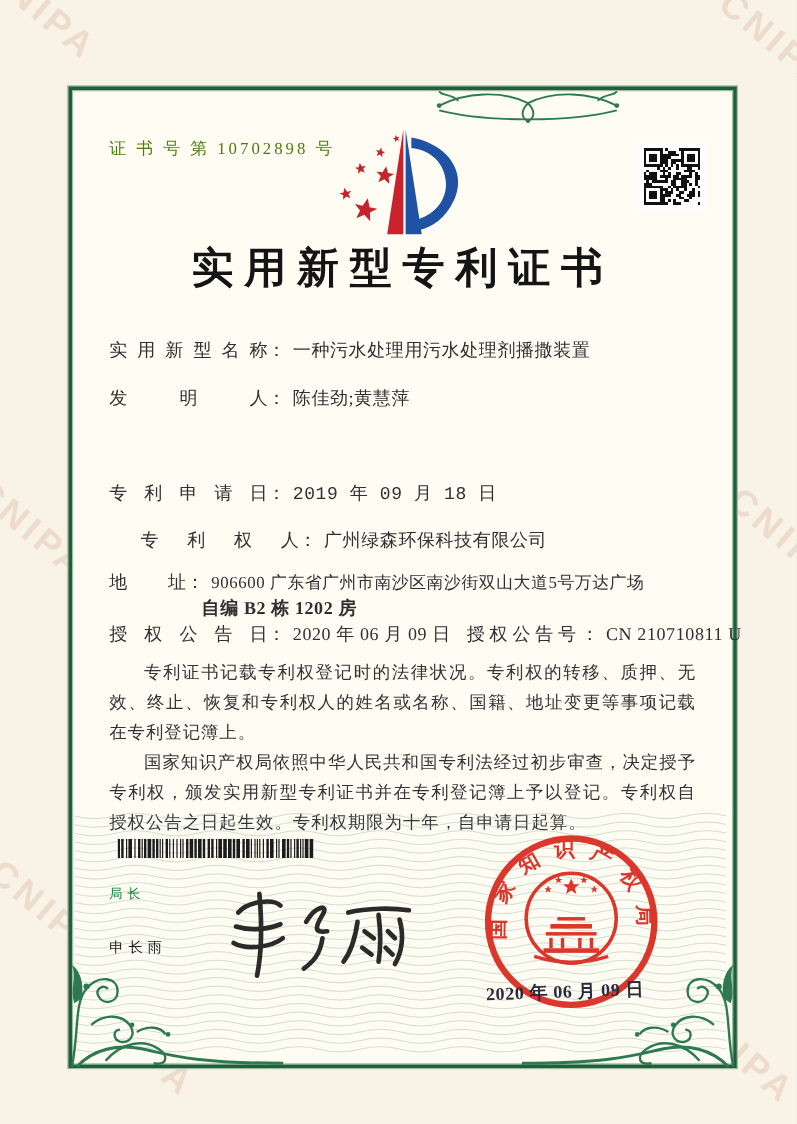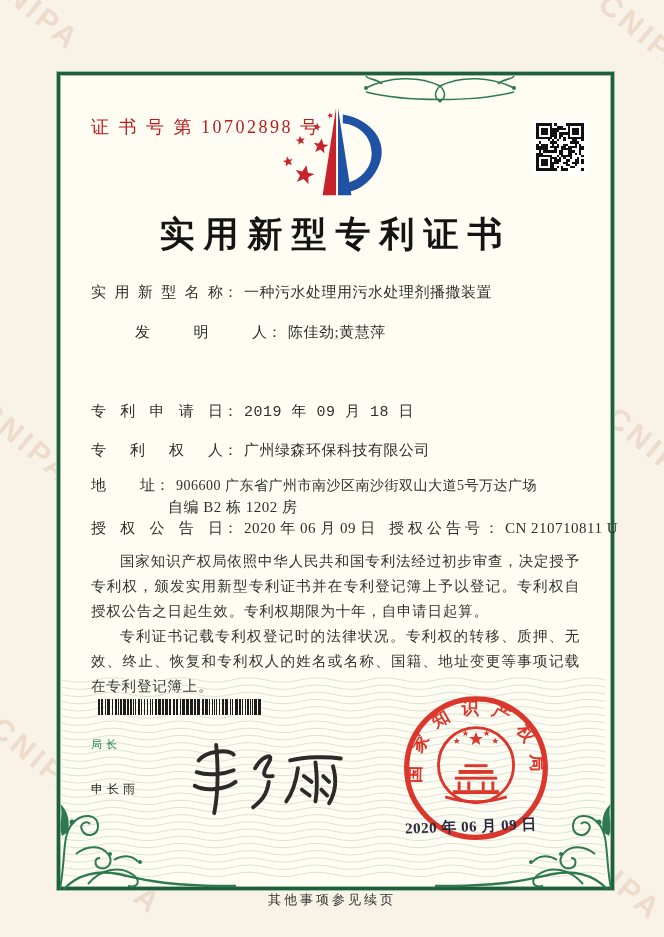--- a/index.html
+++ b/index.html
@@ -20,26 +20,26 @@
   .frame{
     position:absolute; left:57px; top:72px; width:551px; height:812px;
     background:#fffdf3;
     border:3px solid #215e3c;
     box-shadow:0 0 0 1px #9bbfa6, inset 0 0 0 1px #9bbfa6;
     z-index:2;
   }
   .frame-inner{position:absolute; inset:0; overflow:visible;}
   .cert-no{
     position:absolute; left:31px; top:40px;
-    font-size:18px; letter-spacing:2.5px; color:#b91c1c;
+    font-size:14px; letter-spacing:2.5px; color:#4d7c0f;
   }
   .logo{position:absolute; left:215px; top:30px; width:126px; height:96px;}
   .qr{position:absolute; left:472px; top:44px; width:56px; height:56px;}
   .title{
-    position:absolute; left:0; top:136px; width:100%;
+    position:absolute; left:0; top:125px; width:100%;
     text-align:center; font-size:35px; font-weight:bold;
     letter-spacing:9px; color:#141414;
   }
   
   .row{position:absolute; left:31px; font-size:15px; color:#2f2f2f; white-space:nowrap;}
   .flabel{display:inline-block; width:132px; text-align:justify; text-align-last:justify; vertical-align:top;}
   .flabel-narrow{display:inline-block; width:64px; text-align:justify; text-align-last:justify; vertical-align:top;}
   .fcolon{display:inline-block; margin-right:6px;}
   .fvalue{letter-spacing:0.5px;}
   .addr2{position:absolute; left:108px; font-size:15px; color:#2f2f2f; letter-spacing:0.5px;}
@@ -379,43 +379,43 @@
           <rect x="28" y="44" width="2" height="2" fill="#111"></rect>
           <rect x="30" y="44" width="2" height="2" fill="#111"></rect>
           <rect x="44" y="44" width="2" height="2" fill="#111"></rect>
         </svg>
 
       <div class="title">实用新型专利证书</div>
 
       <div class="row" style="top:208px;font-family:Liberation Mono, monospace;">
         <span class="flabel">实用新型名称</span><span class="fcolon">：</span><span class="fvalue">一种污水处理用污水处理剂播撒装置</span>
       </div>
-      <div class="row" style="top:248px;margin-left:44px;">
+      <div class="row" style="top:248px;">
         <span class="flabel">发明人</span><span class="fcolon">：</span><span class="fvalue">陈佳劲;黄慧萍</span>
       </div>
       <div class="row" style="top:327px;font-family:Liberation Mono, monospace;">
         <span class="flabel">专利申请日</span><span class="fcolon">：</span><span class="fvalue">2019 年 09 月 18 日</span>
       </div>
-      <div class="row" style="top:366px;">
+      <div class="row" style="top:366px;margin-left:26px;">
         <span class="flabel">专利权人</span><span class="fcolon">：</span><span class="fvalue">广州绿森环保科技有限公司</span>
       </div>
       <div class="row" style="top:401px;">
         <span class="flabel-narrow">地址</span><span class="fcolon">：</span><span class="fvalue" style="font-size:14px;">906600 广东省广州市南沙区南沙街双山大道5号万达广场</span>
       </div>
-      <div class="addr2" style="top:423px;">自编 B2 栋 1202 房</div>
+      <div class="addr2" style="top:423px;font-weight:bold;">自编 B2 栋 1202 房</div>
       <div class="row" style="top:444px;">
         <span class="flabel">授权公告日</span><span class="fcolon">：</span><span class="fvalue">2020 年 06 月 09 日</span>
         <span class="grant-right">
           <span class="flabel-g">授权公告号</span><span class="fcolon">：</span><span class="fvalue">CN 210710811 U</span>
         </span>
       </div>
 
       <div class="paras">
+        <p>专利证书记载专利权登记时的法律状况。专利权的转移、质押、无效、终止、恢复和专利权人的姓名或名称、国籍、地址变更等事项记载在专利登记簿上。</p>
         <p>国家知识产权局依照中华人民共和国专利法经过初步审查，决定授予专利权，颁发实用新型专利证书并在专利登记簿上予以登记。专利权自授权公告之日起生效。专利权期限为十年，自申请日起算。</p>
-        <p>专利证书记载专利权登记时的法律状况。专利权的转移、质押、无效、终止、恢复和专利权人的姓名或名称、国籍、地址变更等事项记载在专利登记簿上。</p>
       </div>
 
       <div class="waves-wrap">
         <svg id="waves" width="543" height="207" viewBox="0 0 543 207" preserveAspectRatio="none">
             <path d="M0 5.0 q 17 4.4 34 0 t 34 0 t 34 0 t 34 0 t 34 0 t 34 0 t 34 0 t 34 0 t 34 0 t 34 0 t 34 0 t 34 0 t 34 0 t 34 0 t 34 0 t 34 0 t 34 0" fill="none" stroke="#9fbda4" stroke-width="0.8" opacity="0.5"></path>
             <path d="M0 12.2 q 17 4.4 34 0 t 34 0 t 34 0 t 34 0 t 34 0 t 34 0 t 34 0 t 34 0 t 34 0 t 34 0 t 34 0 t 34 0 t 34 0 t 34 0 t 34 0 t 34 0 t 34 0" fill="none" stroke="#9fbda4" stroke-width="0.8" opacity="0.5"></path>
             <path d="M0 19.4 q 17 4.4 34 0 t 34 0 t 34 0 t 34 0 t 34 0 t 34 0 t 34 0 t 34 0 t 34 0 t 34 0 t 34 0 t 34 0 t 34 0 t 34 0 t 34 0 t 34 0 t 34 0" fill="none" stroke="#9fbda4" stroke-width="0.8" opacity="0.5"></path>
             <path d="M0 26.6 q 17 4.4 34 0 t 34 0 t 34 0 t 34 0 t 34 0 t 34 0 t 34 0 t 34 0 t 34 0 t 34 0 t 34 0 t 34 0 t 34 0 t 34 0 t 34 0 t 34 0 t 34 0" fill="none" stroke="#9fbda4" stroke-width="0.8" opacity="0.5"></path>
             <path d="M0 33.8 q 17 4.4 34 0 t 34 0 t 34 0 t 34 0 t 34 0 t 34 0 t 34 0 t 34 0 t 34 0 t 34 0 t 34 0 t 34 0 t 34 0 t 34 0 t 34 0 t 34 0 t 34 0" fill="none" stroke="#9fbda4" stroke-width="0.8" opacity="0.5"></path>
             <path d="M0 41.0 q 17 4.4 34 0 t 34 0 t 34 0 t 34 0 t 34 0 t 34 0 t 34 0 t 34 0 t 34 0 t 34 0 t 34 0 t 34 0 t 34 0 t 34 0 t 34 0 t 34 0 t 34 0" fill="none" stroke="#9fbda4" stroke-width="0.8" opacity="0.5"></path>
@@ -579,15 +579,14 @@
           <circle cx="14" cy="26" r="2.5"></circle>
             <circle cx="52" cy="58" r="2"></circle>
             <circle cx="82" cy="66" r="2"></circle>
           <path d="M4,40 C0,30 6,18 2,8 C10,14 12,26 10,36 Z"></path>
         </g>
       </svg>
 
     </div>
   </div>
 
-  <div class="note">其他事项参见续页</div>
 
 </div>
 
 </body></html>

